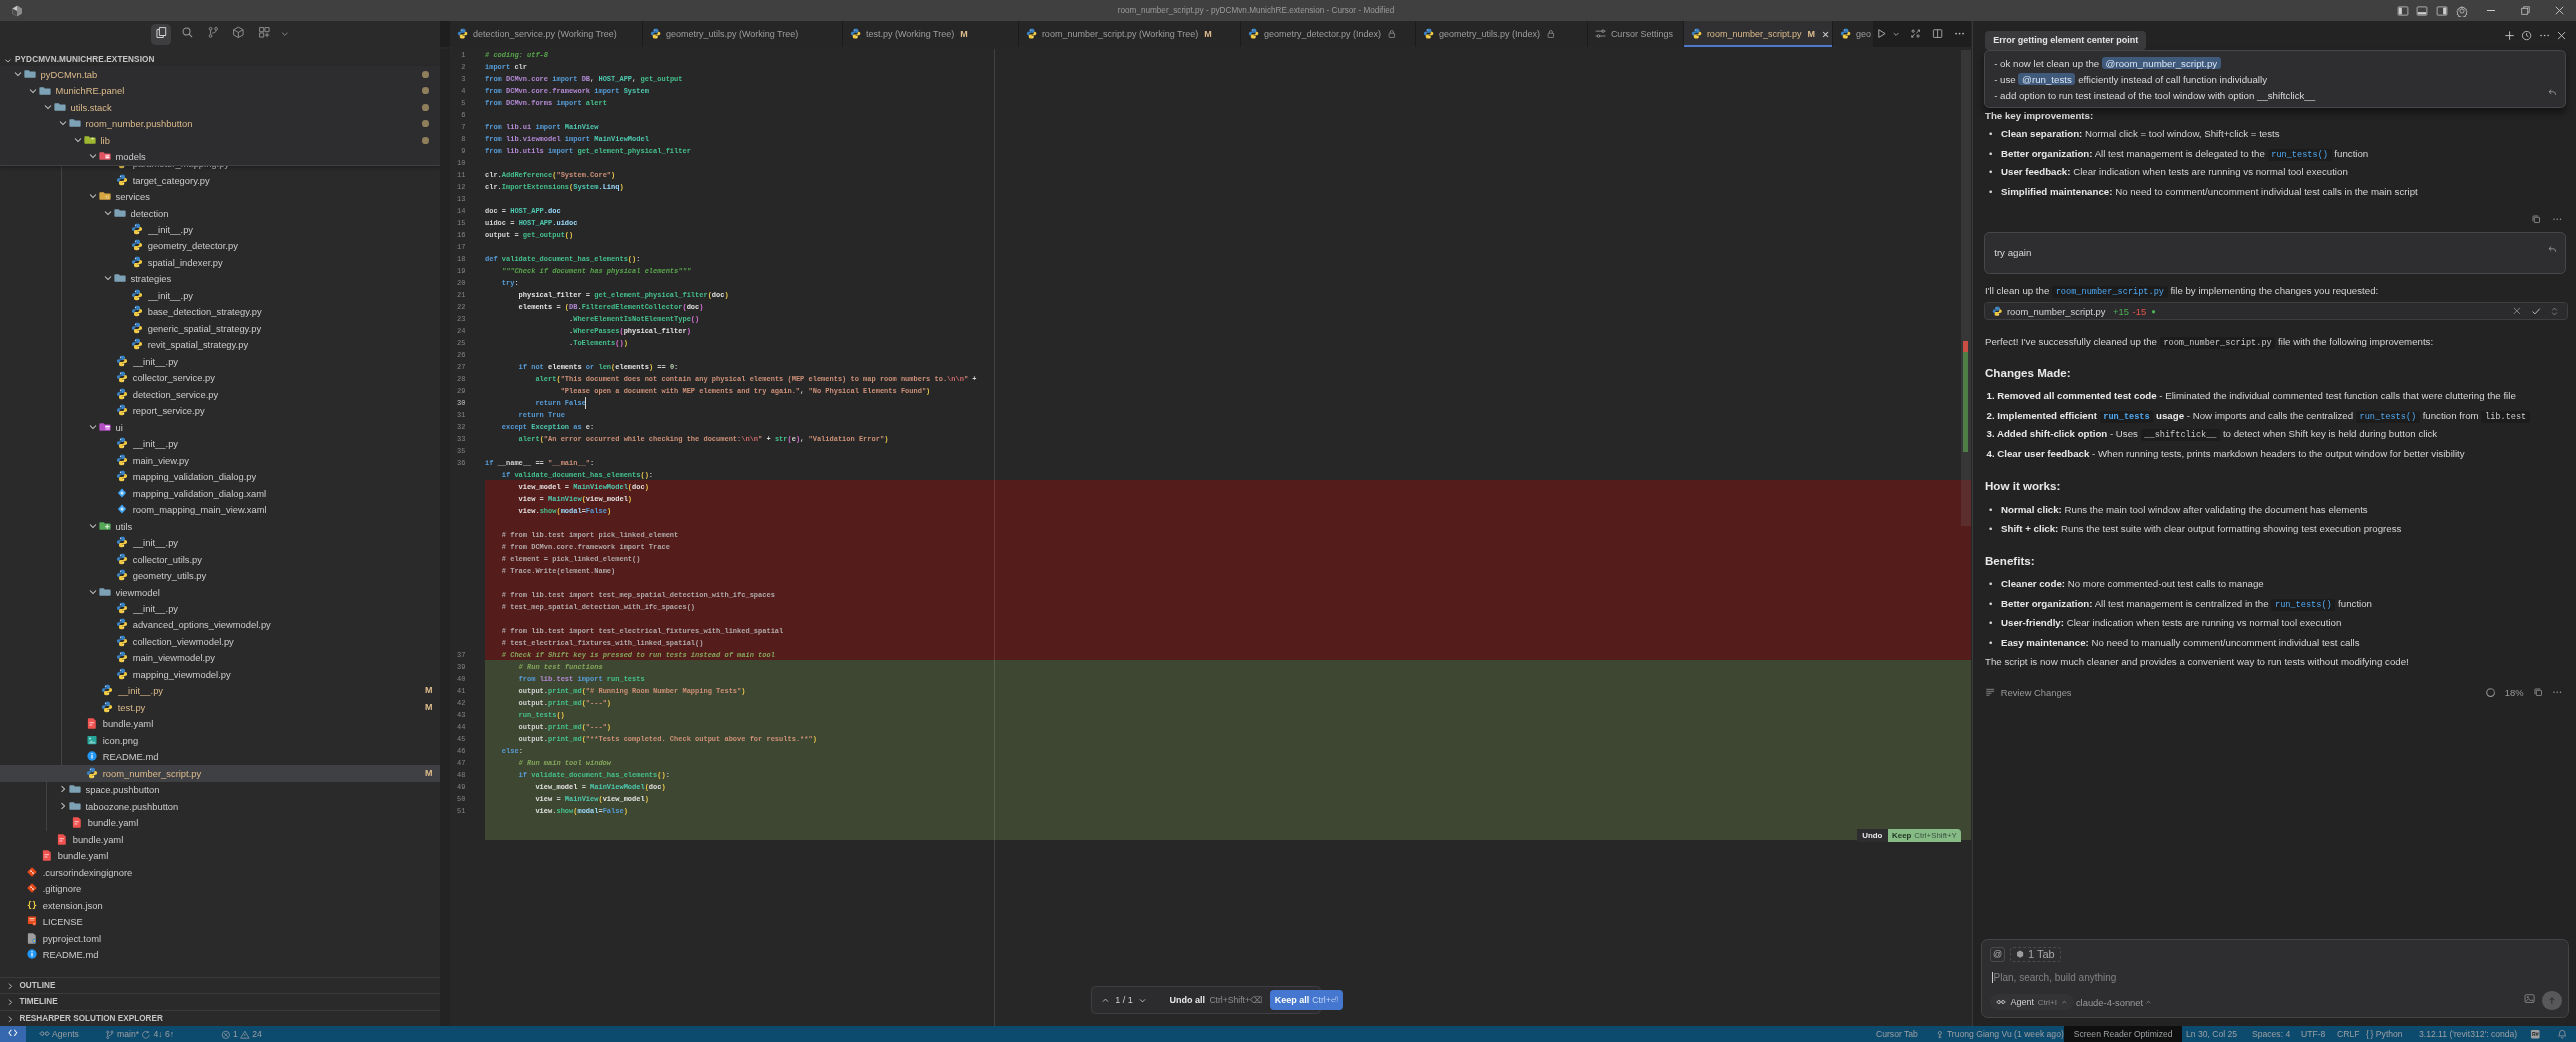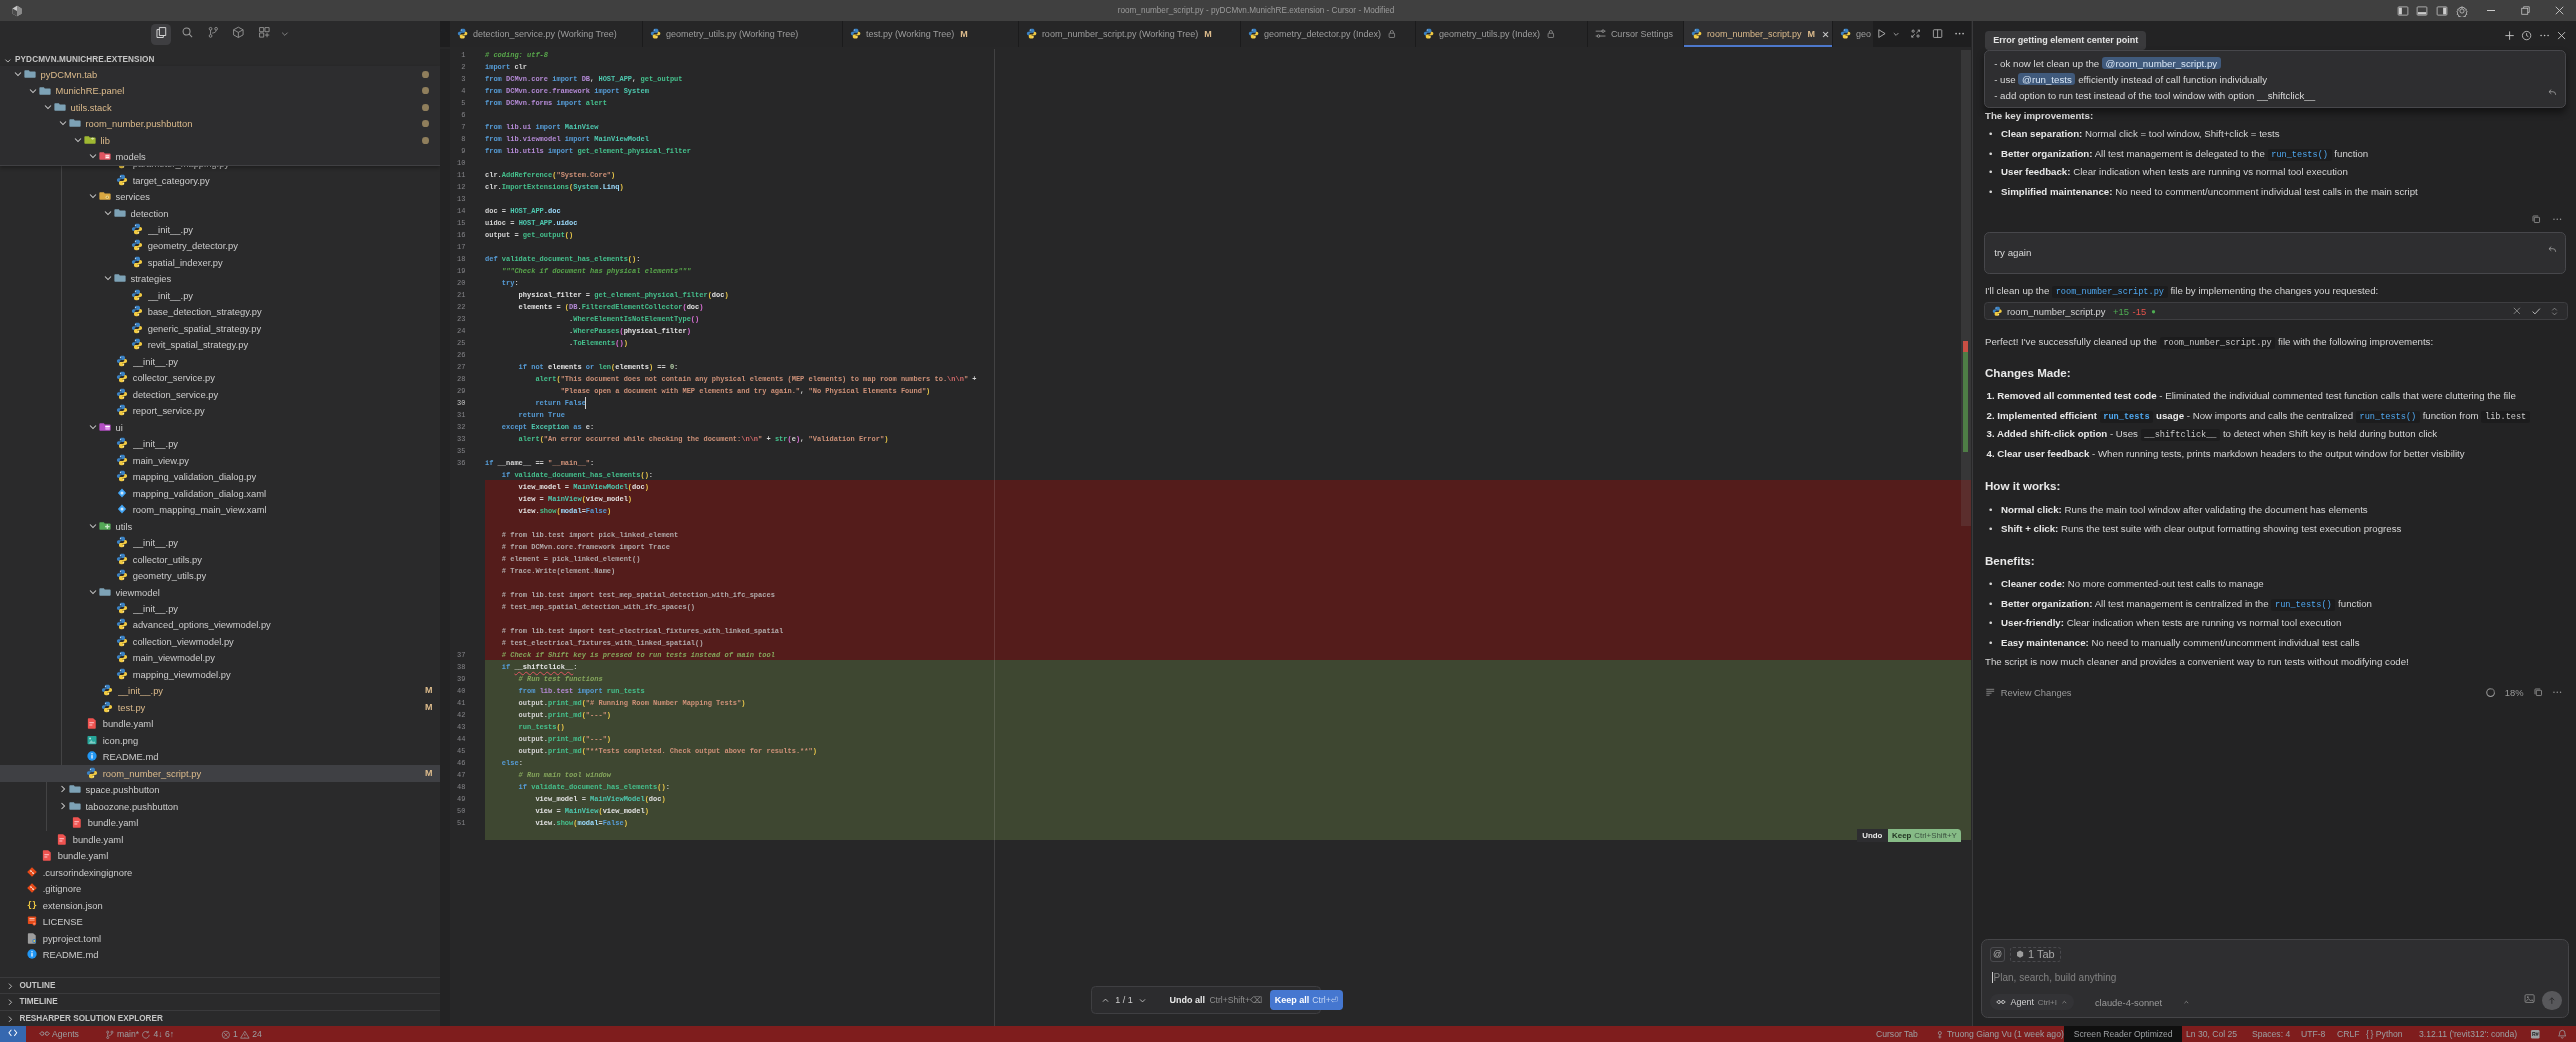--- a/index.html
+++ b/index.html
@@ -68,21 +68,21 @@
 .code{font-family:"Liberation Mono",monospace;font-size:8.6px;background:#1c1c1d;border-radius:2.2px;padding:0.7px 3.7px;color:#cccccc}
 .codeb{font-family:"Liberation Mono",monospace;font-size:8.6px;background:#1c1c1d;border-radius:2.2px;padding:0.7px 3.7px;color:#4FA8F0}
 .bold{font-weight:700;color:#e8e8e8}
 .h3{font-size:11.6px;font-weight:700;color:#e8e8e8}
 .bullet{position:absolute;font-size:9.7px}
 .bullet:before{content:"\2022";position:absolute;left:-12px}
 .undo-ic{position:absolute;right:7.5px;bottom:4.5px;color:#9a9a9a}
 #filebar{position:absolute;left:9px;width:587px;height:19.5px;background:#2e2e30;border:0.7px solid #454548;border-radius:5.2px 5.2px 0 0;display:flex;align-items:center;font-size:9.4px;color:#cccccc}
 #inputbox{position:absolute;left:8.2px;width:588px;height:79px;background:#2e2e30;border:0.7px solid #454548;border-radius:6.7px}
 
-#statusbar{position:absolute;left:0;top:1026px;width:2576px;height:16.5px;background:#7f1d1d;color:#9da0a3;font-size:8.6px}
+#statusbar{position:absolute;left:0;top:1026px;width:2576px;height:16.5px;background:#0c4a6e;color:#9da0a3;font-size:8.6px}
 #statusbar .remote{position:absolute;left:0;top:0;width:25.5px;height:16.5px;background:#3668b0;color:#fff;text-align:center;line-height:16.5px;font-size:8.2px}
 .sbitem{position:absolute;top:0;height:16.5px;line-height:16.5px;white-space:nowrap}
 svg.icn{display:inline-block;vertical-align:-2.2px}
 </style></head><body>
 
 <div id="titlebar">
  <svg class="icn" style="position:absolute;left:10.5px;top:4.5px" width="12" height="12" viewBox="0 0 16 16">
       <path fill="#d8d8d8" d="M8 1 14 4.5v7L8 15 2 11.5v-7z" opacity=".9"></path>
       <path fill="#8a8a8a" d="M8 1v7l6-3.5zM8 8v7l6-3.5v-7z"></path>
       <path fill="#4a4a4a" d="M8 8 2 4.5v7L8 15z"></path>
@@ -896,21 +896,20 @@
 <div class="cl"><span class="ln"></span><span class="ct"><span>&nbsp;&nbsp;&nbsp;&nbsp;</span><span class="cr">#&nbsp;Trace.Write(element.Name)</span></span></div>
 <div class="cl"><span class="ln"></span><span class="ct"></span></div>
 <div class="cl"><span class="ln"></span><span class="ct"><span>&nbsp;&nbsp;&nbsp;&nbsp;</span><span class="cr">#&nbsp;from&nbsp;lib.test&nbsp;import&nbsp;test_mep_spatial_detection_with_ifc_spaces</span></span></div>
 <div class="cl"><span class="ln"></span><span class="ct"><span>&nbsp;&nbsp;&nbsp;&nbsp;</span><span class="cr">#&nbsp;test_mep_spatial_detection_with_ifc_spaces()</span></span></div>
 <div class="cl"><span class="ln"></span><span class="ct"></span></div>
 <div class="cl"><span class="ln"></span><span class="ct"><span>&nbsp;&nbsp;&nbsp;&nbsp;</span><span class="cr">#&nbsp;from&nbsp;lib.test&nbsp;import&nbsp;test_electrical_fixtures_with_linked_spatial</span></span></div>
 <div class="cl"><span class="ln"></span><span class="ct"><span>&nbsp;&nbsp;&nbsp;&nbsp;</span><span class="cr">#&nbsp;test_electrical_fixtures_with_linked_spatial()</span></span></div>
 </div>
 <div class="addblk">
 <div class="cl"><span class="ln">37</span><span class="ct"><span>&nbsp;&nbsp;&nbsp;&nbsp;</span><span class="cg">#&nbsp;Check&nbsp;if&nbsp;Shift&nbsp;key&nbsp;is&nbsp;pressed&nbsp;to&nbsp;run&nbsp;tests&nbsp;instead&nbsp;of&nbsp;main&nbsp;tool</span></span></div>
-<div class="cl"><span class="ln">38</span><span class="ct"><span>&nbsp;&nbsp;&nbsp;&nbsp;</span><span class="k">if</span><span>&nbsp;</span><span class="sq">__shiftclick__</span><span>:</span></span></div>
 <div class="cl"><span class="ln">39</span><span class="ct"><span>&nbsp;&nbsp;&nbsp;&nbsp;&nbsp;&nbsp;&nbsp;&nbsp;</span><span class="cg">#&nbsp;Run&nbsp;test&nbsp;functions</span></span></div>
 <div class="cl"><span class="ln">40</span><span class="ct"><span>&nbsp;&nbsp;&nbsp;&nbsp;&nbsp;&nbsp;&nbsp;&nbsp;</span><span class="k">from</span><span>&nbsp;</span><span class="m">lib.test</span><span>&nbsp;</span><span class="k">import</span><span>&nbsp;</span><span class="f">run_tests</span></span></div>
 <div class="cl"><span class="ln">41</span><span class="ct"><span>&nbsp;&nbsp;&nbsp;&nbsp;&nbsp;&nbsp;&nbsp;&nbsp;</span><span>output</span><span>.</span><span class="f">print_md</span><span class="b1">(</span><span class="s">"#&nbsp;Running&nbsp;Room&nbsp;Number&nbsp;Mapping&nbsp;Tests"</span><span class="b1">)</span></span></div>
 <div class="cl"><span class="ln">42</span><span class="ct"><span>&nbsp;&nbsp;&nbsp;&nbsp;&nbsp;&nbsp;&nbsp;&nbsp;</span><span>output</span><span>.</span><span class="f">print_md</span><span class="b1">(</span><span class="s">"---"</span><span class="b1">)</span></span></div>
 <div class="cl"><span class="ln">43</span><span class="ct"><span>&nbsp;&nbsp;&nbsp;&nbsp;&nbsp;&nbsp;&nbsp;&nbsp;</span><span class="f">run_tests</span><span class="b1">()</span></span></div>
 <div class="cl"><span class="ln">44</span><span class="ct"><span>&nbsp;&nbsp;&nbsp;&nbsp;&nbsp;&nbsp;&nbsp;&nbsp;</span><span>output</span><span>.</span><span class="f">print_md</span><span class="b1">(</span><span class="s">"---"</span><span class="b1">)</span></span></div>
 <div class="cl"><span class="ln">45</span><span class="ct"><span>&nbsp;&nbsp;&nbsp;&nbsp;&nbsp;&nbsp;&nbsp;&nbsp;</span><span>output</span><span>.</span><span class="f">print_md</span><span class="b1">(</span><span class="s">"**Tests&nbsp;completed.&nbsp;Check&nbsp;output&nbsp;above&nbsp;for&nbsp;results.**"</span><span class="b1">)</span></span></div>
 <div class="cl"><span class="ln">46</span><span class="ct"><span>&nbsp;&nbsp;&nbsp;&nbsp;</span><span class="k">else</span><span>:</span></span></div>
 <div class="cl"><span class="ln">47</span><span class="ct"><span>&nbsp;&nbsp;&nbsp;&nbsp;&nbsp;&nbsp;&nbsp;&nbsp;</span><span class="cg">#&nbsp;Run&nbsp;main&nbsp;tool&nbsp;window</span></span></div>
 <div class="cl"><span class="ln">48</span><span class="ct"><span>&nbsp;&nbsp;&nbsp;&nbsp;&nbsp;&nbsp;&nbsp;&nbsp;</span><span class="k">if</span><span>&nbsp;</span><span class="f">validate_document_has_elements</span><span class="b1">()</span><span>:</span></span></div>
@@ -1066,21 +1065,21 @@
 
 
  <div id="inputbox" style="top:918px">
    <div style="position:absolute;left:7.5px;top:6.7px;display:flex;gap:4.5px;align-items:center">
      <span style="width:15.7px;height:15px;border:0.7px solid #4a4a4e;border-radius:3px;display:flex;align-items:center;justify-content:center;color:#b0b0b0;font-size:9px">@</span>
      <span style="height:15px;border:0.7px dashed #4a4a4e;border-radius:3px;display:flex;align-items:center;padding:0 5.2px;color:#a8a8a8;font-size:11px;gap:3.7px"><svg width="8.2" height="8.2" viewBox="0 0 16 16">
             <path fill="#b0b0b0" d="M8 1 14 4.5v7L8 15 2 11.5v-7z" opacity=".85"></path>
           </svg>1 Tab</span>
    </div>
    <div style="position:absolute;left:9.7px;top:32px;color:#828282;font-size:10px"><span style="border-left:1px solid #d0d0d0;margin-right:0.7px"></span>Plan, search, build anything</div>
-   <div style="position:absolute;left:7.5px;bottom:6.7px;display:flex;align-items:center;gap:21px">
+   <div style="position:absolute;left:7.5px;bottom:6.7px;display:flex;align-items:center;gap:2px">
      <span style="height:16.5px;background:#333336;border-radius:8.2px;display:flex;align-items:center;padding:0 6.7px;gap:3.7px;color:#d0d0d0;font-size:9px">
        <svg width="10.5" height="10.5" viewBox="0 0 16 16">
             <path fill="none" stroke="#d0d0d0" stroke-width="1.5" d="M4.6 5.6a2.4 2.4 0 1 1 0 4.8c-1.3 0-2-.9-3.4-2.4C2.6 6.5 3.3 5.6 4.6 5.6zm6.8 0a2.4 2.4 0 1 0 0 4.8c1.3 0 2-.9 3.4-2.4-1.4-1.5-2.1-2.4-3.4-2.4z" transform="scale(.95)"></path>
           </svg>
        Agent <span style="color:#8a8a8a;font-size:7.9px">Ctrl+I</span>
        <svg width="6.7" height="6.7" viewBox="0 0 16 16">
             <path d="M3.5 10 8 5.5 12.5 10" fill="none" stroke="#9a9a9a" stroke-width="1.6"></path>
           </svg>
      </span>
      <span style="color:#9a9a9a;font-size:9.4px">claude-4-sonnet</span>

